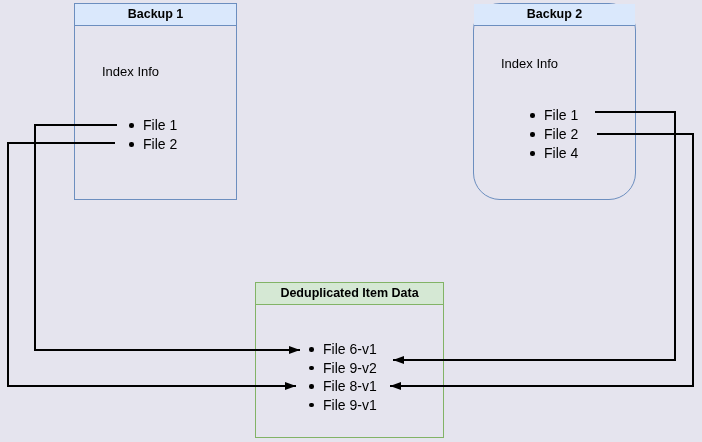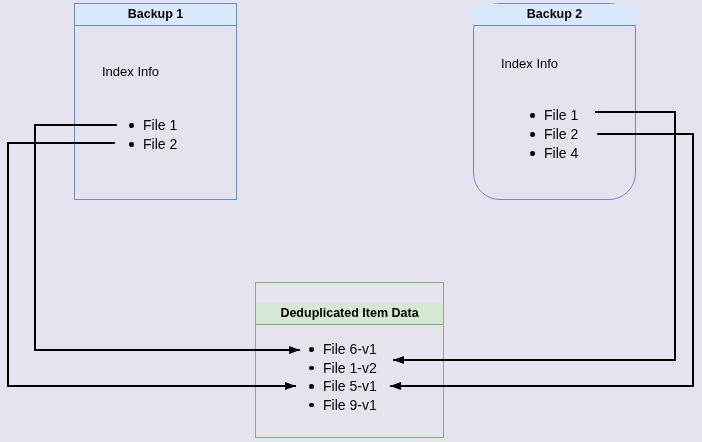--- a/index.html
+++ b/index.html
@@ -18,21 +18,21 @@
     line-height: 21px;
     text-align: center;
     font-weight: bold;
     font-size: 12.5px;
     border-bottom: 1px solid;
     white-space: nowrap;
   }
   .blue { border-color: #6c8ebf; }
   .blue .hdr { background: #dae8fc; border-bottom-color: #6c8ebf; }
   .green { border-color: #82b366; }
-  .green .hdr { background: #d5e8d4; border-bottom-color: #82b366; margin-top: 20px; }
+  .green .hdr { background: #d5e8d4; border-bottom-color: #82b366; }
 
   #backup1 { left: 74px;  top: 3px;   width: 161px; height: 195px; }
   #backup2 { left: 473px; top: 3px;   width: 161px; height: 195px; border-radius: 27px; }
   #dedup   { left: 255px; top: 282px; width: 187px; height: 154px; }
 
   .index-label { position: absolute; font-size: 13px; }
   #backup1 .index-label { left: 27px; top: 60px; }
   #backup2 .index-label { left: 27px; top: 52px; }
 
   ul.files { position: absolute; margin: 0; padding: 0; list-style: none; font-size: 14px; }
@@ -80,22 +80,22 @@
       <li>File 1</li>
       <li>File 2</li>
       <li>File 4</li>
     </ul>
   </div>
 
   <div class="box green" id="dedup">
     <div class="hdr">Deduplicated Item Data</div>
     <ul class="files">
       <li>File 6-v1</li>
-      <li>File 1-v2</li>
-      <li>File 5-v1</li>
+      <li>File 9-v2</li>
+      <li>File 8-v1</li>
       <li>File 9-v1</li>
     </ul>
   </div>
 
   <svg class="connectors" viewBox="0 0 702 442">
     <defs>
       <marker id="arrow" markerUnits="userSpaceOnUse" markerWidth="13" markerHeight="11" refX="12" refY="5" orient="auto">
         <path d="M1,1 L12,5 L1,9 Z" fill="#000"></path>
       </marker>
     </defs>

